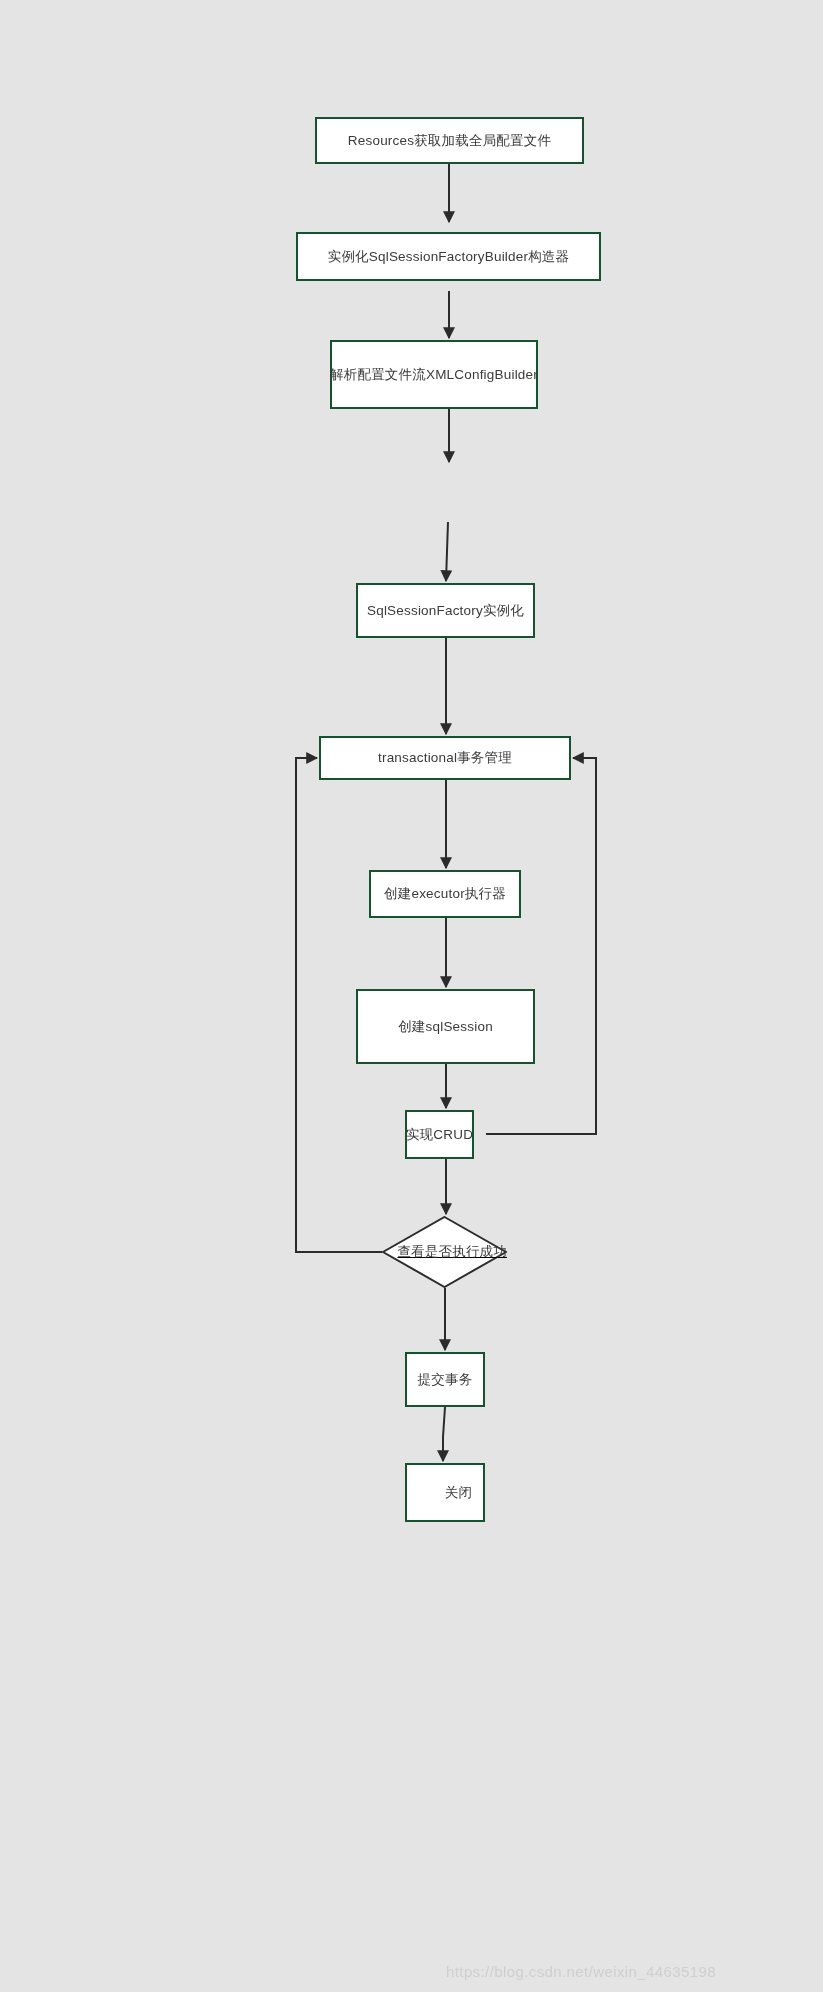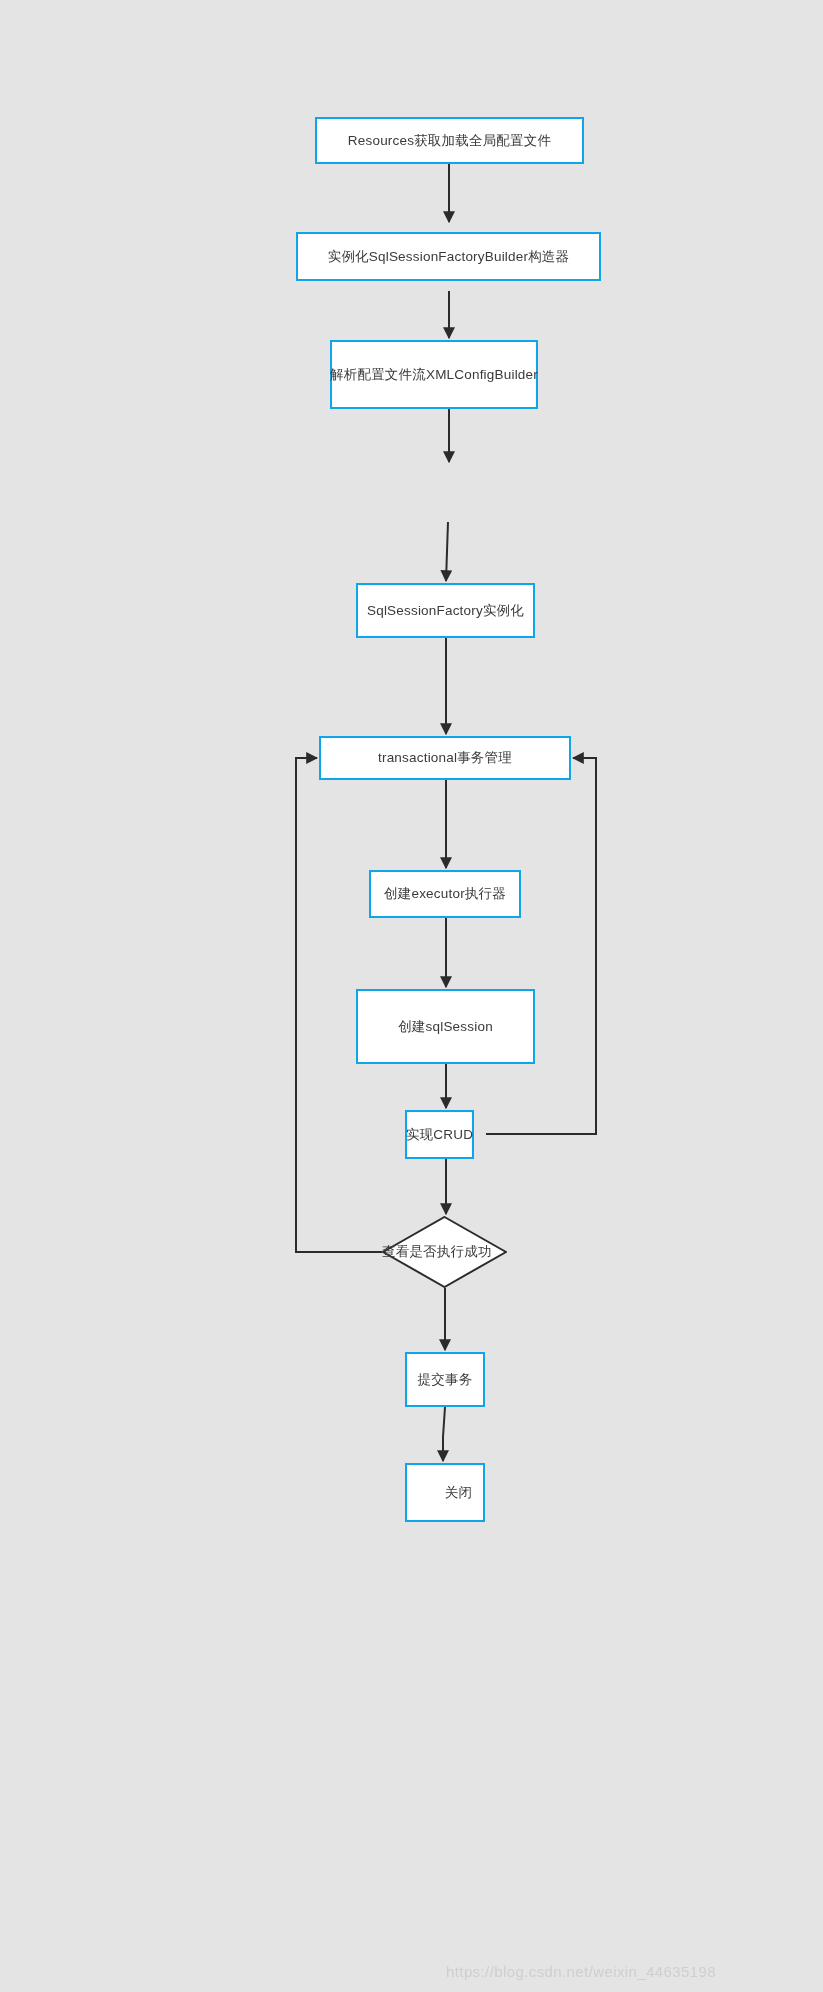--- a/index.html
+++ b/index.html
@@ -20,36 +20,37 @@
     left: 0;
     top: 0;
     width: 823px;
     height: 1992px;
     pointer-events: none;
   }
   .node {
     position: absolute;
     box-sizing: border-box;
     background: #ffffff;
-    border: 2px solid #0ea5e9;
+    border: 2px solid #14532d;
     display: flex;
     align-items: center;
     justify-content: center;
     text-align: center;
     color: #3a3a3a;
     font-size: 13.5px;
     letter-spacing: 0.2px;
     line-height: 1.3;
     white-space: nowrap;
   }
   .diamond-wrap {
     position: absolute;
     display: flex;
     align-items: center;
-    justify-content: flex-start;
+    justify-content: flex-end;
+    text-decoration: underline;
   }
   .diamond-shape {
     position: absolute;
     left: 0;
     top: 0;
     width: 100%;
     height: 100%;
   }
   .diamond-label {
     position: relative;

